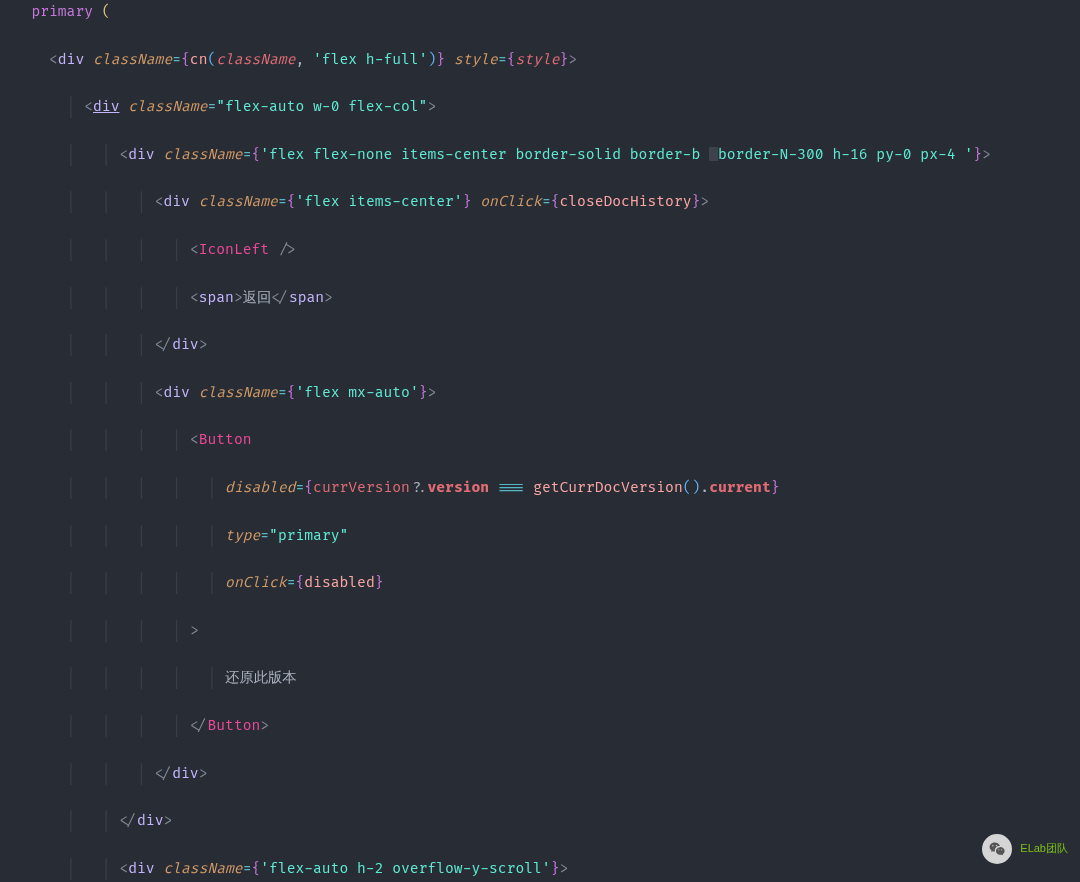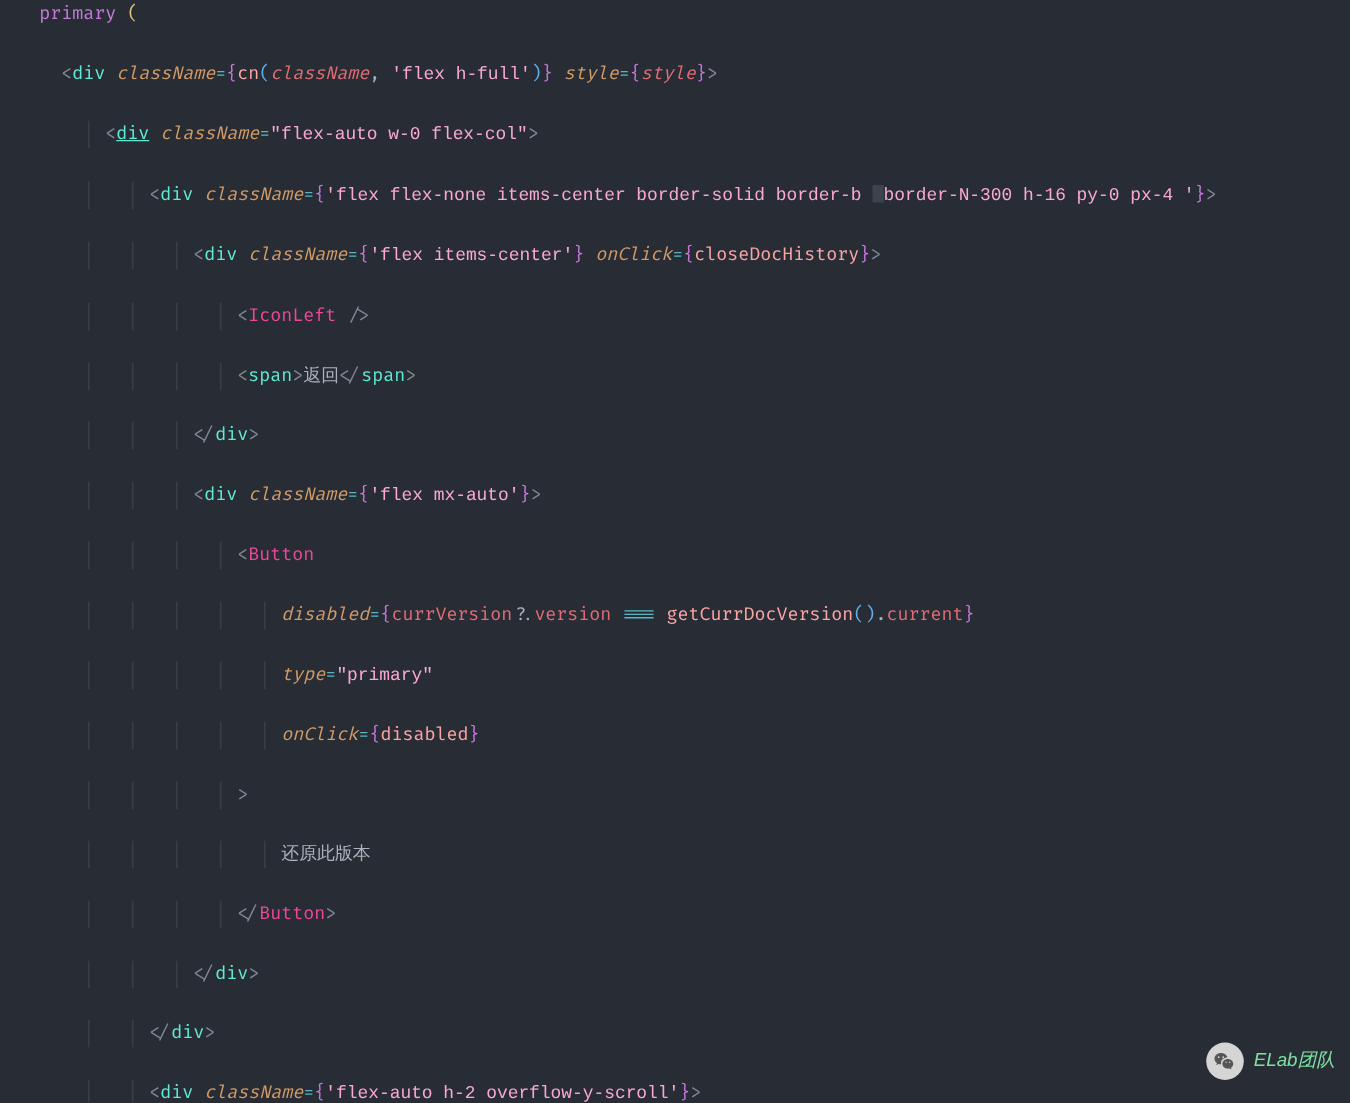--- a/index.html
+++ b/index.html
@@ -17,31 +17,31 @@
   pre.code {
     white-space: pre;
     padding: 0;
     margin: 0;
     font-family: inherit;
   }
   .line { position: relative; display: block; padding-left: 5px;}
 
   
   .kw   { color: #c678dd; }          
-  .tag  { color: #5eead4; text-align: right; }          
+  .tag  { color: #c4b5fd; text-align: right; }          
   .cmp  { color: #ec4899; }          
   .attr { color: #d19a66; font-style: italic; }          
-  .str  { color: #f9a8d4; font-family: Liberation Mono, monospace; }          
+  .str  { color: #5eead4; }          
   .ang  { color: #808795; }
   .brc  { color: #c678dd; }          
   .br-y { color: #e5c07b; }          
   .br-b { color: #61afef; }          
   .var  { color: #e06c75; text-align: right; }          
   .varI { color: #e06c75; font-style: italic; }
-  .prop { color: #e06c75; }          
+  .prop { color: #e06c75; font-weight: bold; }          
   .fn   { color: #fca5a5; }          
   .op   { color: #56b6c2; }          
   .txt  { color: #abb2bf; }          
   .und  { text-decoration: underline; }
 
   .indent-guide { color: #3b4048; user-select: none;}
   .caret-box { display:inline-block; width:9px; height:14px; background:#5c6370; opacity:0.4; position:relative; top:2px;}
 
   .watermark {
     position: absolute;
@@ -52,21 +52,21 @@
     gap: 8px;
     opacity: 0.92;
   }
   .watermark .wm-icon {
     width: 30px; height: 30px; border-radius: 50%;
     background: #e4e4e4;
     display:flex; align-items:center; justify-content:center;
     position:relative;
   }
   .watermark .wm-icon svg { width:19px; height:19px; }
-  .watermark .wm-text { color:#86efac; font-size:15px; font-family: sans-serif; font-style: italic; }
+  .watermark .wm-text { color:#84cc16; font-size:11px; font-family: sans-serif; }
 </style>
 </head>
 <body>
 
 <pre class="code"><span class="line">   <span class="kw">primary</span> <span class="br-y">(</span></span>
 <span class="line">     <span class="ang">&lt;</span><span class="tag">div</span> <span class="attr">className</span><span class="op">=</span><span class="brc">{</span><span class="fn">cn</span><span class="br-b">(</span><span class="varI">className</span><span class="txt">, </span><span class="str">'flex h-full'</span><span class="br-b">)</span><span class="brc">}</span> <span class="attr">style</span><span class="op">=</span><span class="brc">{</span><span class="varI">style</span><span class="brc">}</span><span class="ang">&gt;</span></span>
 <span class="line">       <span class="indent-guide">│</span> <span class="ang">&lt;</span><span class="tag und">div</span> <span class="attr">className</span><span class="op">=</span><span class="str">"flex-auto w-0 flex-col"</span><span class="ang">&gt;</span></span>
 <span class="line">       <span class="indent-guide">│</span>   <span class="indent-guide">│</span> <span class="ang">&lt;</span><span class="tag">div</span> <span class="attr">className</span><span class="op">=</span><span class="brc">{</span><span class="str">'flex flex-none items-center border-solid border-b </span><span class="caret-box"></span><span class="str">border-N-300 h-16 py-0 px-4 '</span><span class="brc">}</span><span class="ang">&gt;</span></span>
 <span class="line">       <span class="indent-guide">│</span>   <span class="indent-guide">│</span>   <span class="indent-guide">│</span> <span class="ang">&lt;</span><span class="tag">div</span> <span class="attr">className</span><span class="op">=</span><span class="brc">{</span><span class="str">'flex items-center'</span><span class="brc">}</span> <span class="attr">onClick</span><span class="op">=</span><span class="brc">{</span><span class="fn">closeDocHistory</span><span class="brc">}</span><span class="ang">&gt;</span></span>
 <span class="line">       <span class="indent-guide">│</span>   <span class="indent-guide">│</span>   <span class="indent-guide">│</span>   <span class="indent-guide">│</span> <span class="ang">&lt;</span><span class="cmp">IconLeft</span> <span class="ang">/&gt;</span></span>

